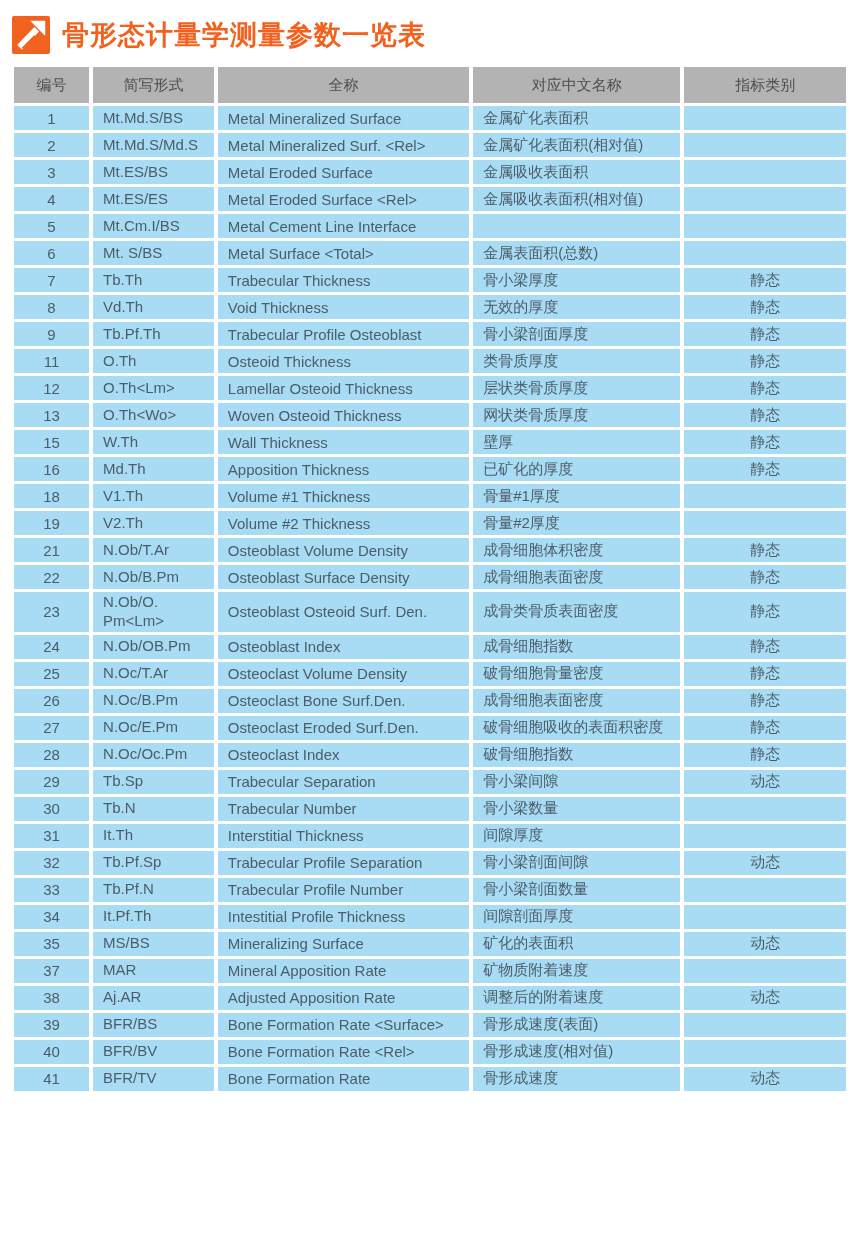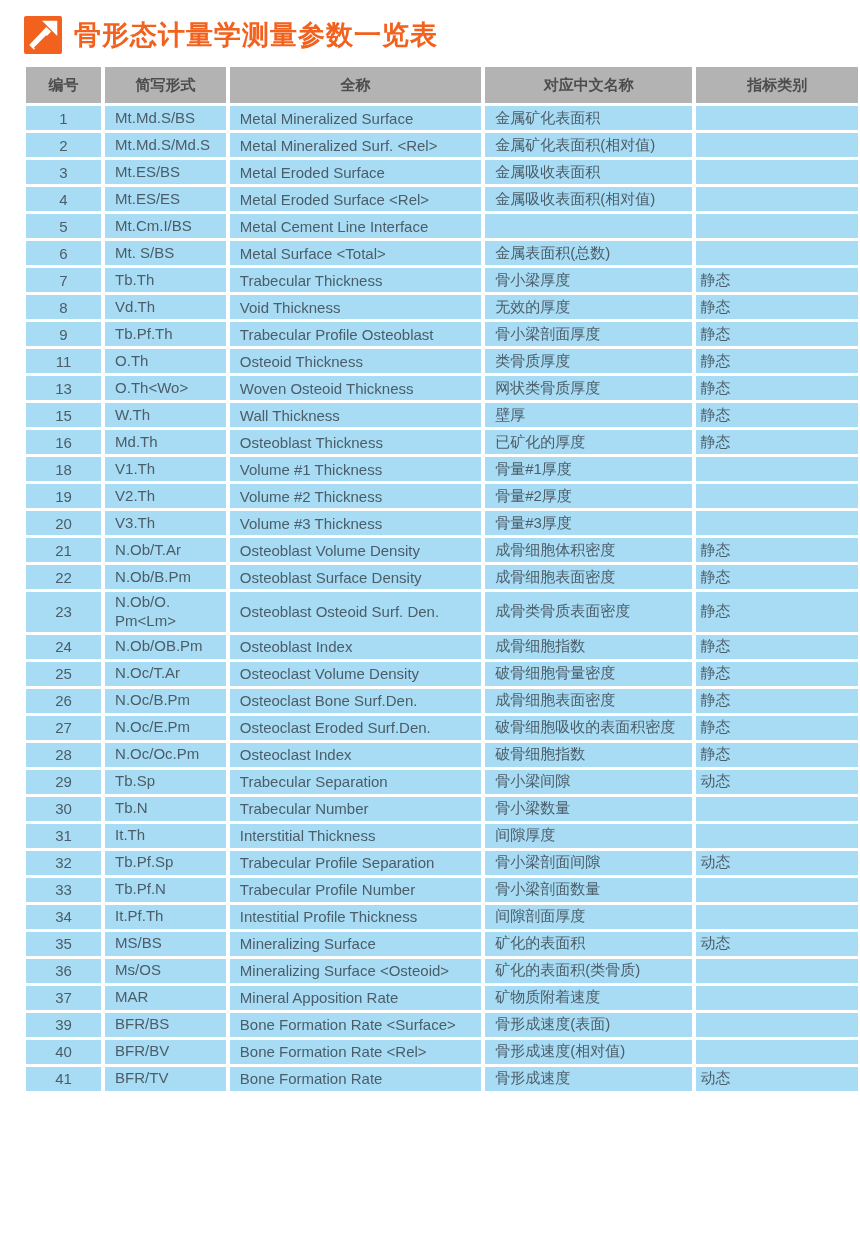--- a/index.html
+++ b/index.html
@@ -7,21 +7,20 @@
     margin: 0;
     padding: 0;
     background: #ffffff;
     width: 860px;
     font-family: "Liberation Sans", "DejaVu Sans", sans-serif;
   }
   .page {
     width: 860px;
     min-height: 1253px;
     background: #ffffff;
-    padding-left: 12px;
   }
   .page-header {
     display: flex;
     align-items: center;
     padding: 8px 0 0 12px;
     height: 62px;
   }
   .logo {
     width: 38px;
     height: 38px;
@@ -42,37 +41,37 @@
     table-layout: fixed;
   }
   col.w-no   { width: 9.2%; }
   col.w-abbr { width: 14.8%; }
   col.w-full { width: 30.8%; }
   col.w-cn   { width: 25.4%; }
   col.w-cat  { width: 19.8%; }
   th {
     background: #b3b3b3;
     color: #4d4d4d;
-    font-weight: bold;
+    font-weight: normal;
     font-size: 15px;
     height: 36px;
     text-align: center;
     padding: 0 4px;
   }
   td {
     background: #a8dcf4;
     color: #4b5d68;
     font-size: 15px;
     height: 24px;
     padding: 1px 4px 1px 10px;
     text-align: left;
     overflow: hidden;
   }
   td.c-no  { text-align: center; padding-left: 4px; }
-  td.c-cat { text-align: left; padding-left: 4px; }
+  td.c-cat { text-align: center; padding-left: 4px; }
   td.c-abbr { white-space: pre-line; line-height: 1.25; }
 </style>
 </head>
 <body>
 
 <div class="page">
 
   <div class="page-header">
     <span class="logo">
       <svg viewBox="0 0 40 40" width="38" height="38" xmlns="http://www.w3.org/2000/svg">
@@ -167,59 +166,59 @@
           <td class="c-cat">静态</td>
         </tr>
         <tr>
           <td class="c-no">11</td>
           <td class="c-abbr">O.Th</td>
           <td class="c-full">Osteoid Thickness</td>
           <td class="c-cn">类骨质厚度</td>
           <td class="c-cat">静态</td>
         </tr>
         <tr>
+          <td class="c-no">12</td>
+          <td class="c-abbr">O.Th&lt;Lm&gt;</td>
+          <td class="c-full">Lamellar Osteoid Thickness</td>
+          <td class="c-cn">层状类骨质厚度</td>
+          <td class="c-cat">静态</td>
+        </tr>
+        <tr>
           <td class="c-no">13</td>
           <td class="c-abbr">O.Th&lt;Wo&gt;</td>
           <td class="c-full">Woven Osteoid Thickness</td>
           <td class="c-cn">网状类骨质厚度</td>
           <td class="c-cat">静态</td>
         </tr>
         <tr>
           <td class="c-no">15</td>
           <td class="c-abbr">W.Th</td>
           <td class="c-full">Wall Thickness</td>
           <td class="c-cn">壁厚</td>
           <td class="c-cat">静态</td>
         </tr>
         <tr>
           <td class="c-no">16</td>
           <td class="c-abbr">Md.Th</td>
-          <td class="c-full">Osteoblast Thickness</td>
+          <td class="c-full">Apposition Thickness</td>
           <td class="c-cn">已矿化的厚度</td>
           <td class="c-cat">静态</td>
         </tr>
         <tr>
           <td class="c-no">18</td>
           <td class="c-abbr">V1.Th</td>
           <td class="c-full">Volume #1 Thickness</td>
           <td class="c-cn">骨量#1厚度</td>
           <td class="c-cat"></td>
         </tr>
         <tr>
           <td class="c-no">19</td>
           <td class="c-abbr">V2.Th</td>
           <td class="c-full">Volume #2 Thickness</td>
           <td class="c-cn">骨量#2厚度</td>
-          <td class="c-cat"></td>
-        </tr>
-        <tr>
-          <td class="c-no">20</td>
-          <td class="c-abbr">V3.Th</td>
-          <td class="c-full">Volume #3 Thickness</td>
-          <td class="c-cn">骨量#3厚度</td>
           <td class="c-cat"></td>
         </tr>
         <tr>
           <td class="c-no">21</td>
           <td class="c-abbr">N.Ob/T.Ar</td>
           <td class="c-full">Osteoblast Volume Density</td>
           <td class="c-cn">成骨细胞体积密度</td>
           <td class="c-cat">静态</td>
         </tr>
         <tr>
@@ -315,34 +314,34 @@
           <td class="c-cat"></td>
         </tr>
         <tr>
           <td class="c-no">35</td>
           <td class="c-abbr">MS/BS</td>
           <td class="c-full">Mineralizing Surface</td>
           <td class="c-cn">矿化的表面积</td>
           <td class="c-cat">动态</td>
         </tr>
         <tr>
-          <td class="c-no">36</td>
-          <td class="c-abbr">Ms/OS</td>
-          <td class="c-full">Mineralizing Surface &lt;Osteoid&gt;</td>
-          <td class="c-cn">矿化的表面积(类骨质)</td>
-          <td class="c-cat"></td>
-        </tr>
-        <tr>
           <td class="c-no">37</td>
           <td class="c-abbr">MAR</td>
           <td class="c-full">Mineral Apposition Rate</td>
           <td class="c-cn">矿物质附着速度</td>
           <td class="c-cat"></td>
         </tr>
         <tr>
+          <td class="c-no">38</td>
+          <td class="c-abbr">Aj.AR</td>
+          <td class="c-full">Adjusted Apposition Rate</td>
+          <td class="c-cn">调整后的附着速度</td>
+          <td class="c-cat">动态</td>
+        </tr>
+        <tr>
           <td class="c-no">39</td>
           <td class="c-abbr">BFR/BS</td>
           <td class="c-full">Bone Formation Rate &lt;Surface&gt;</td>
           <td class="c-cn">骨形成速度(表面)</td>
           <td class="c-cat"></td>
         </tr>
         <tr>
           <td class="c-no">40</td>
           <td class="c-abbr">BFR/BV</td>
           <td class="c-full">Bone Formation Rate &lt;Rel&gt;</td>

